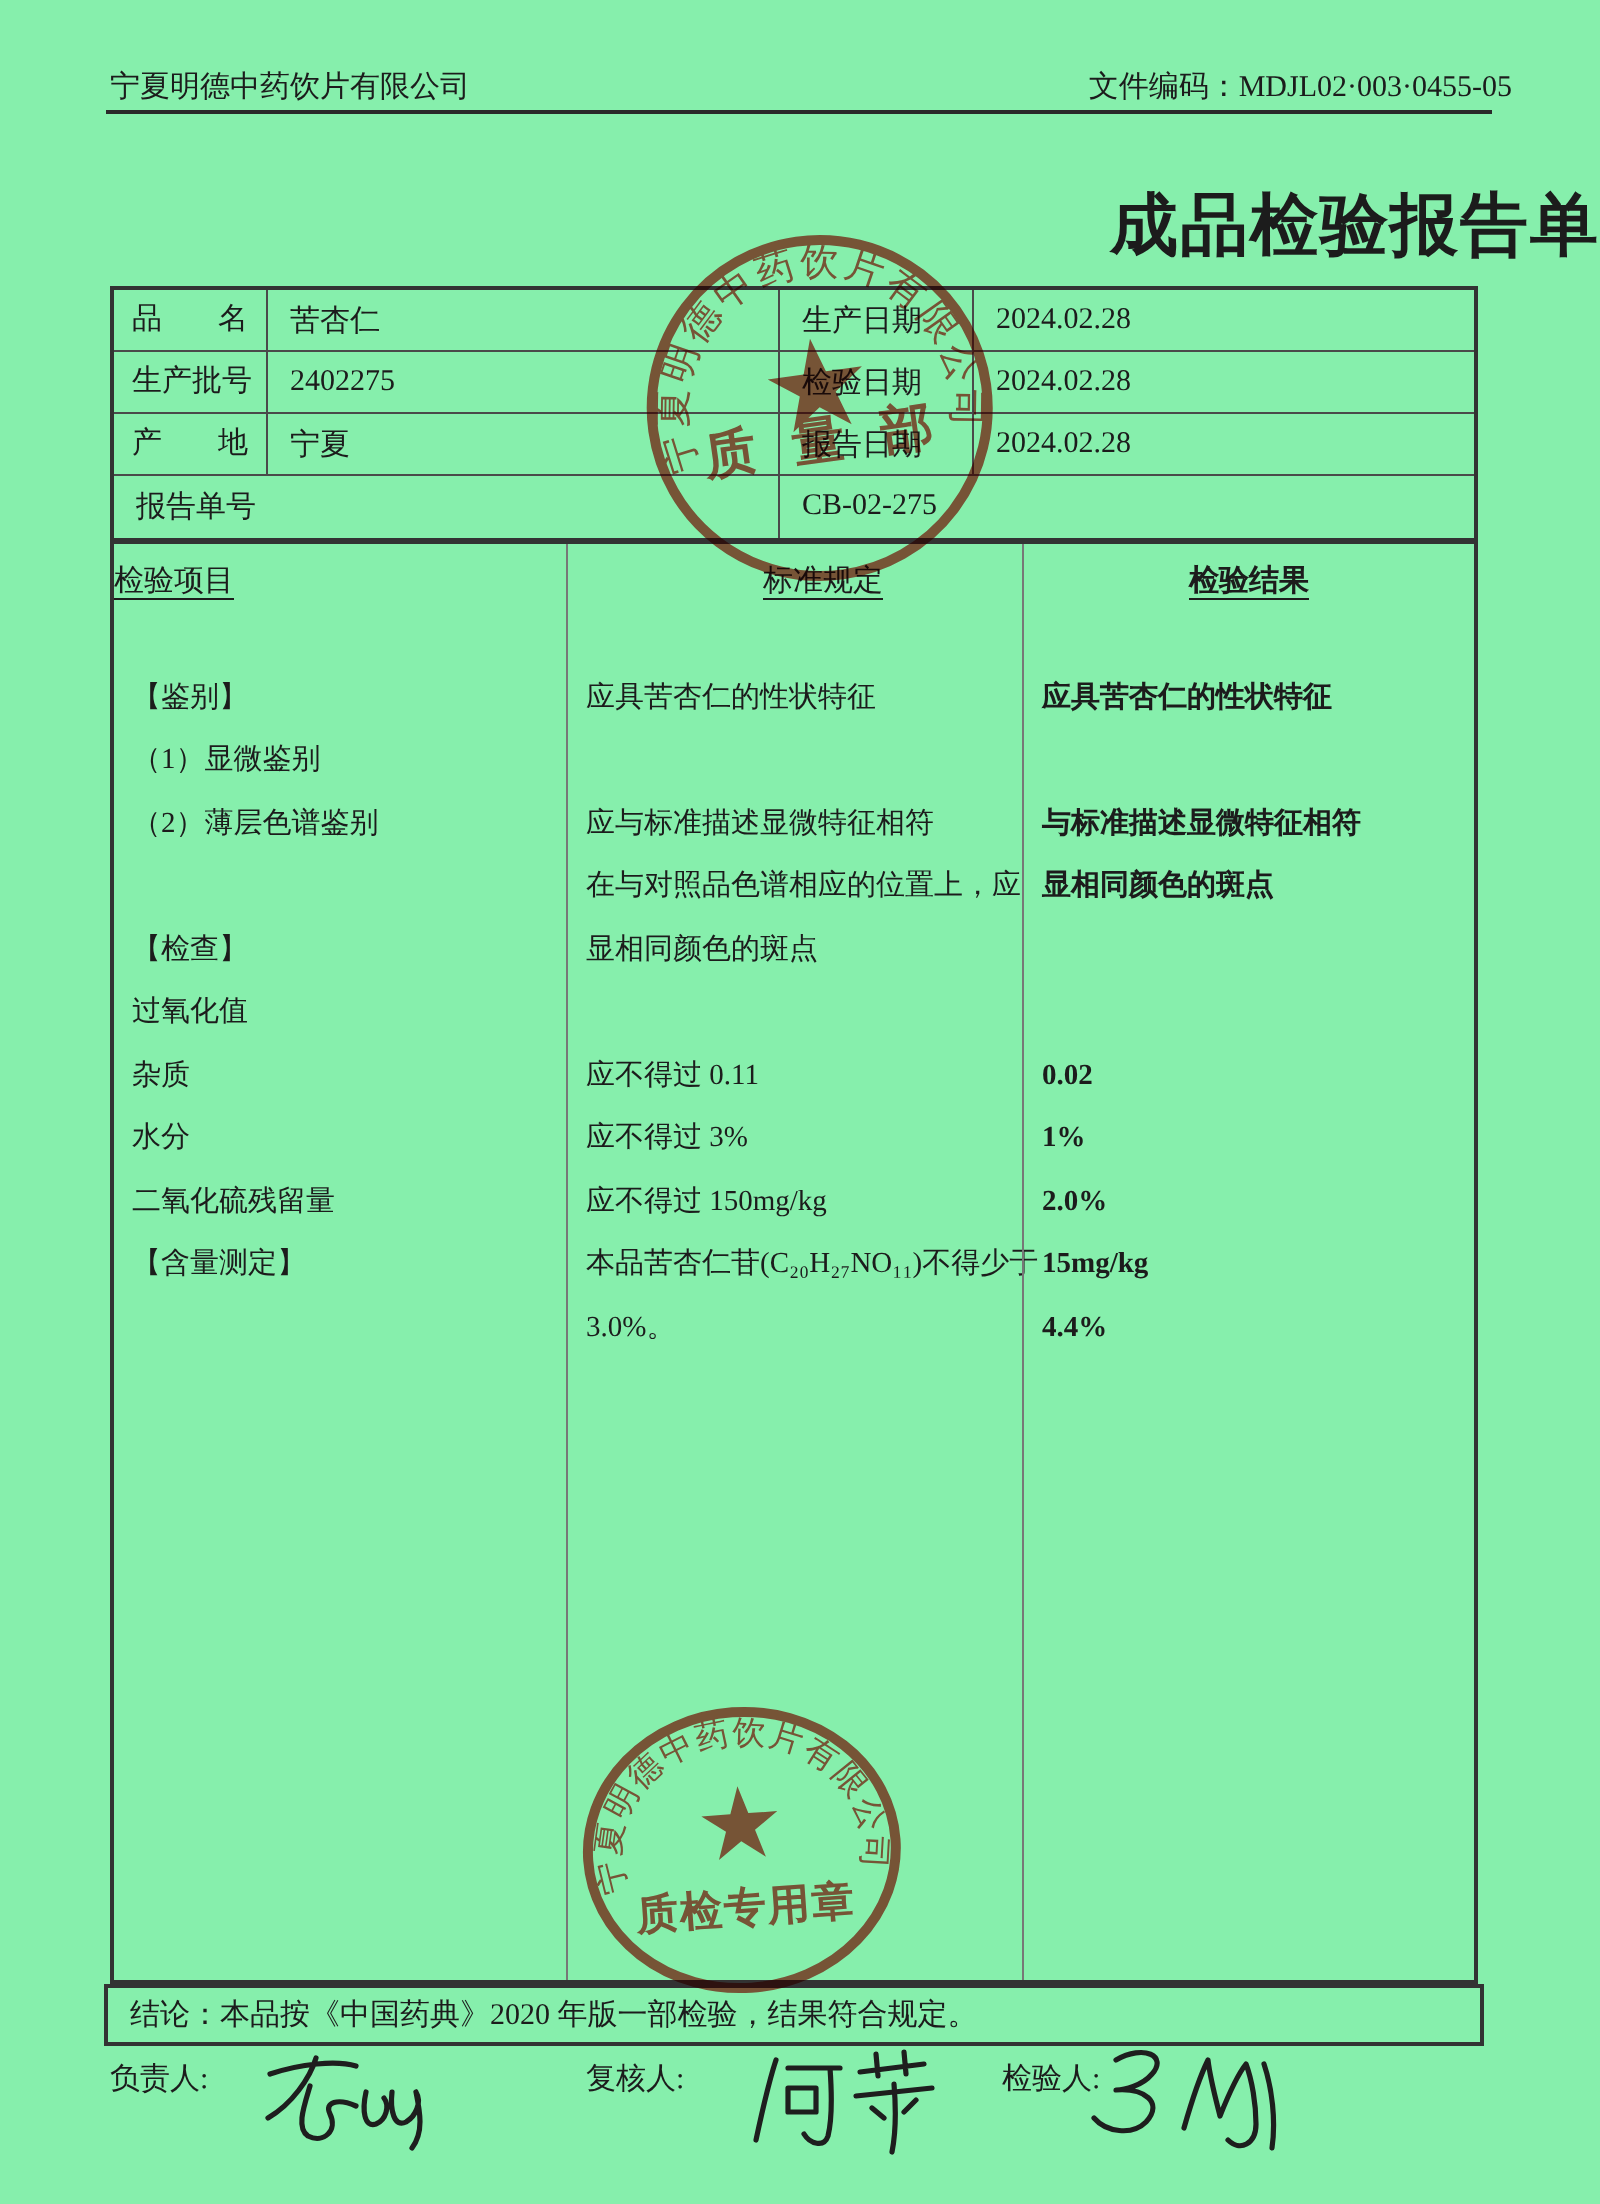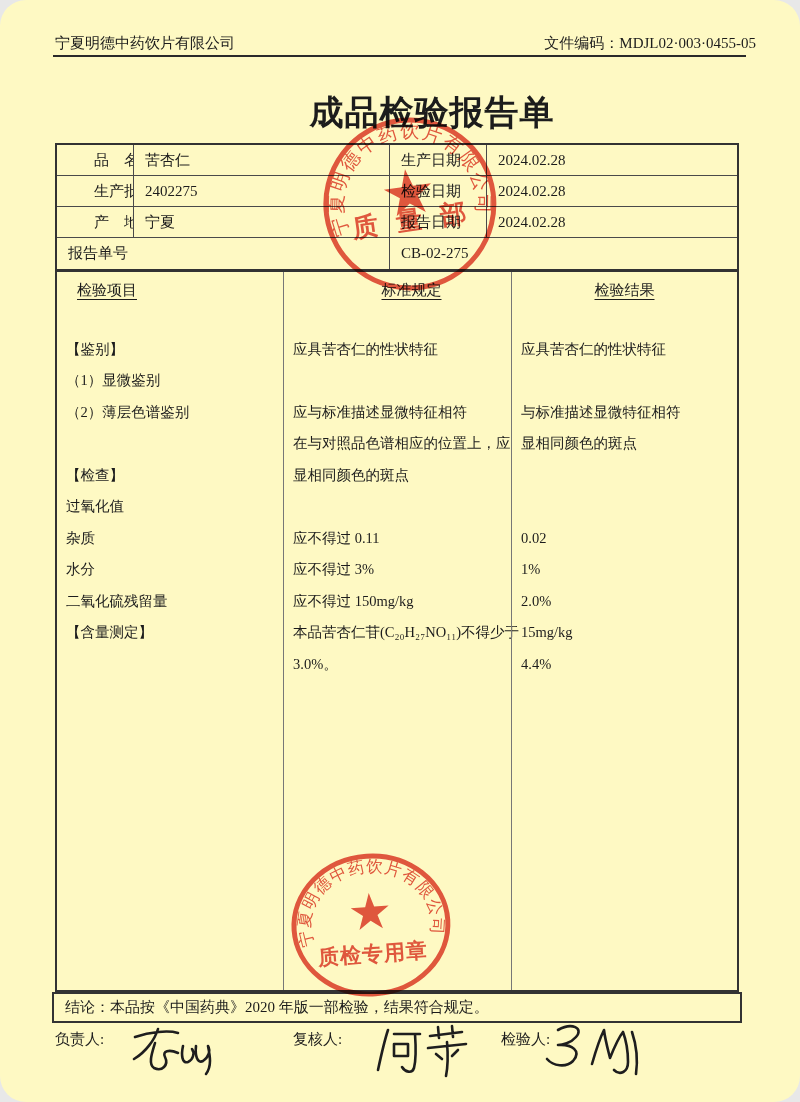--- a/index.html
+++ b/index.html
@@ -1,51 +1,51 @@
 <!DOCTYPE html>
 <html><head>
 <meta charset="utf-8">
 <style>
   * { margin:0; padding:0; box-sizing:border-box; }
   html,body { background:#e8e8e8; }
   .page {
-    position:relative; width:800px; height:1102px; background:#fef9c3;
+    position:relative; width:800px; height:1102px; background:#86efac;
     font-family:"Liberation Serif","DejaVu Serif",serif; color:#1c1c1c;
-    overflow:hidden; margin:0 auto;border-radius:26px;
+    overflow:hidden; margin:0 auto;
   }
   
   .hdr-company { position:absolute; left:55px; top:34px; font-size:15px; }
   .hdr-code { position:absolute; right:44px; top:34px; font-size:15px; }
   .hdr-rule { position:absolute; left:53px; top:55px; width:693px; height:2px; background:#2a2a2a; }
   
-  .title { position:absolute; left:64px; top:90px; width:736px; text-align:center;
+  .title { position:absolute; left:64px; top:90px; width:736px; text-align:right;
            font-size:34px; font-weight:bold; letter-spacing:1px; }
   
   .info-table {
     position:absolute; left:55px; top:143px; width:684px;
     display:grid; grid-template-columns:77px 256px 97px 250px;
     grid-auto-rows:31px; border:2px solid #333; font-size:15px;
   }
   .info-table .cell { border-right:1px solid #4a4a4a; border-bottom:1px solid #4a4a4a;
     display:flex; align-items:center; padding-left:11px; overflow:hidden; white-space:nowrap; }
   .info-table .cell.last { border-right:none; }
   .info-table .cell.bot { border-bottom:none; }
   .info-table .jlabel { display:block; line-height:31px; padding:0 9px;
-    text-align:justify; text-align-last:justify;margin-left:28px; }
+    text-align:justify; text-align-last:justify; }
   .info-table .span2 { grid-column:1 / span 2; }
   .info-table .span2v { grid-column:3 / span 2; }
   
   .spec-table { position:absolute; left:55px; top:270px; width:684px; height:722px;
     border:2px solid #333; font-size:14.5px; }
   .spec-col { position:absolute; top:0; height:100%; }
   .spec-col.c1 { left:0; width:226px; }
   .spec-col.c2 { left:226px; width:228px; border-left:1px solid #777;padding-left:28px; }
-  .spec-col.c3 { left:454px; width:226px; border-left:1px solid #777; }
+  .spec-col.c3 { left:454px; width:226px; border-left:1px solid #777;font-weight:bold; }
   .spec-head { margin-top:9px; font-size:15px; text-decoration:underline; text-underline-offset:4px; }
-  .spec-head.left { margin-left:20px; display:inline-block; }
+  .spec-head.left { margin-left:0; display:inline-block; }
   .spec-head.center { display:block; text-align:center; }
   .spec-lines { position:absolute; left:0; top:30px; width:100%; }
   .spec-line { height:31.5px; line-height:31.5px; padding-left:9px; white-space:nowrap; overflow:visible; }
   
   .conclusion { position:absolute; left:52px; top:992px; width:690px; height:31px;
     border:2px solid #333; display:flex; align-items:center; padding-left:11px; font-size:15px; }
   
   .sign-label { position:absolute; top:1030px; font-size:15px; }
   .sig-svg { position:absolute; }
   .sig-svg path { fill:none; stroke:#1e1e1e; stroke-width:2.6; stroke-linecap:round; stroke-linejoin:round; }

